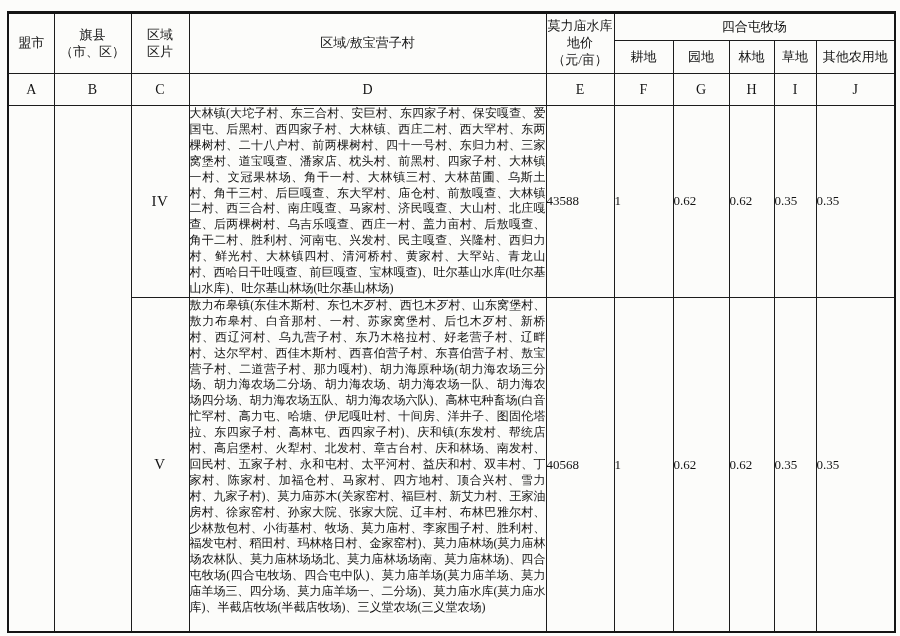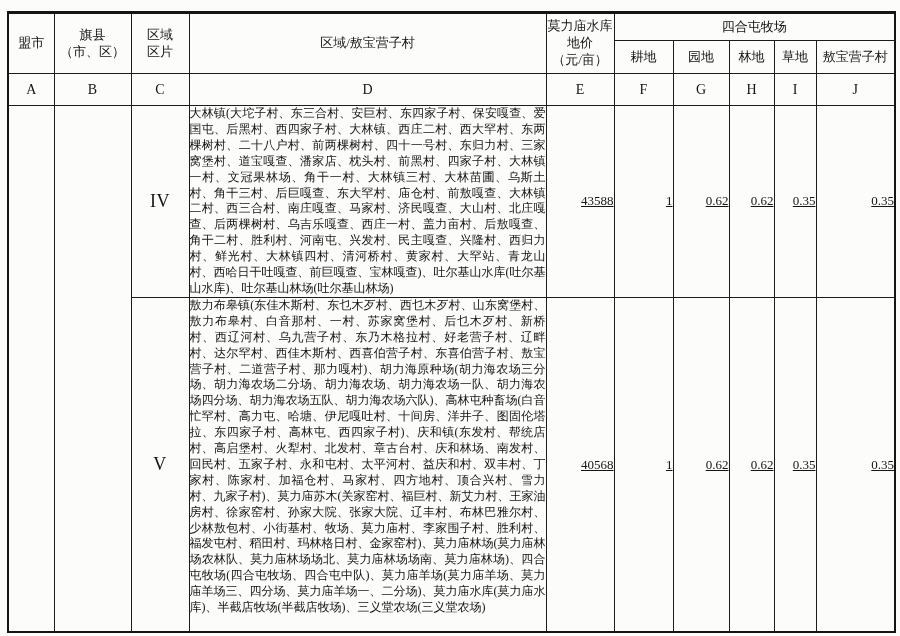--- a/index.html
+++ b/index.html
@@ -30,37 +30,36 @@
     vertical-align: middle;
     line-height: 1.3;
   }
   .hdr .ln { display: block; }
   .letter {
     font-size: 14px;
     text-align: center;
     vertical-align: middle;
   }
   .code {
-    font-size: 18px;
+    font-size: 15px;
     text-align: center;
     vertical-align: middle;
     letter-spacing: 0.5px;
   }
   .desc {
     font-size: 12px;
     line-height: 15.9px;
     text-align: justify;
     vertical-align: top;
     padding: 3px 2px 2px 3px;
   }
   .num {
     font-size: 13px;
-    text-align: right;
+    text-align: left;
     vertical-align: middle;
-    text-decoration: underline;
   }
   tr.h1 { height: 28px; }
   tr.h2 { height: 33px; }
   tr.h3 { height: 32px; }
   tr.r-iv { height: 191px; }
   tr.r-v  { height: 335px; }
 </style>
 </head>
 <body>
 
@@ -112,21 +111,21 @@
       <td class="hdr">
         <span class="ln">园地</span>
       </td>
       <td class="hdr">
         <span class="ln">林地</span>
       </td>
       <td class="hdr">
         <span class="ln">草地</span>
       </td>
       <td class="hdr">
-        <span class="ln">敖宝营子村</span>
+        <span class="ln">其他农用地</span>
       </td>
     </tr>
 
     <tr class="h3">
       <td class="letter">A</td>
       <td class="letter">B</td>
       <td class="letter">C</td>
       <td class="letter">D</td>
       <td class="letter">E</td>
       <td class="letter">F</td>

